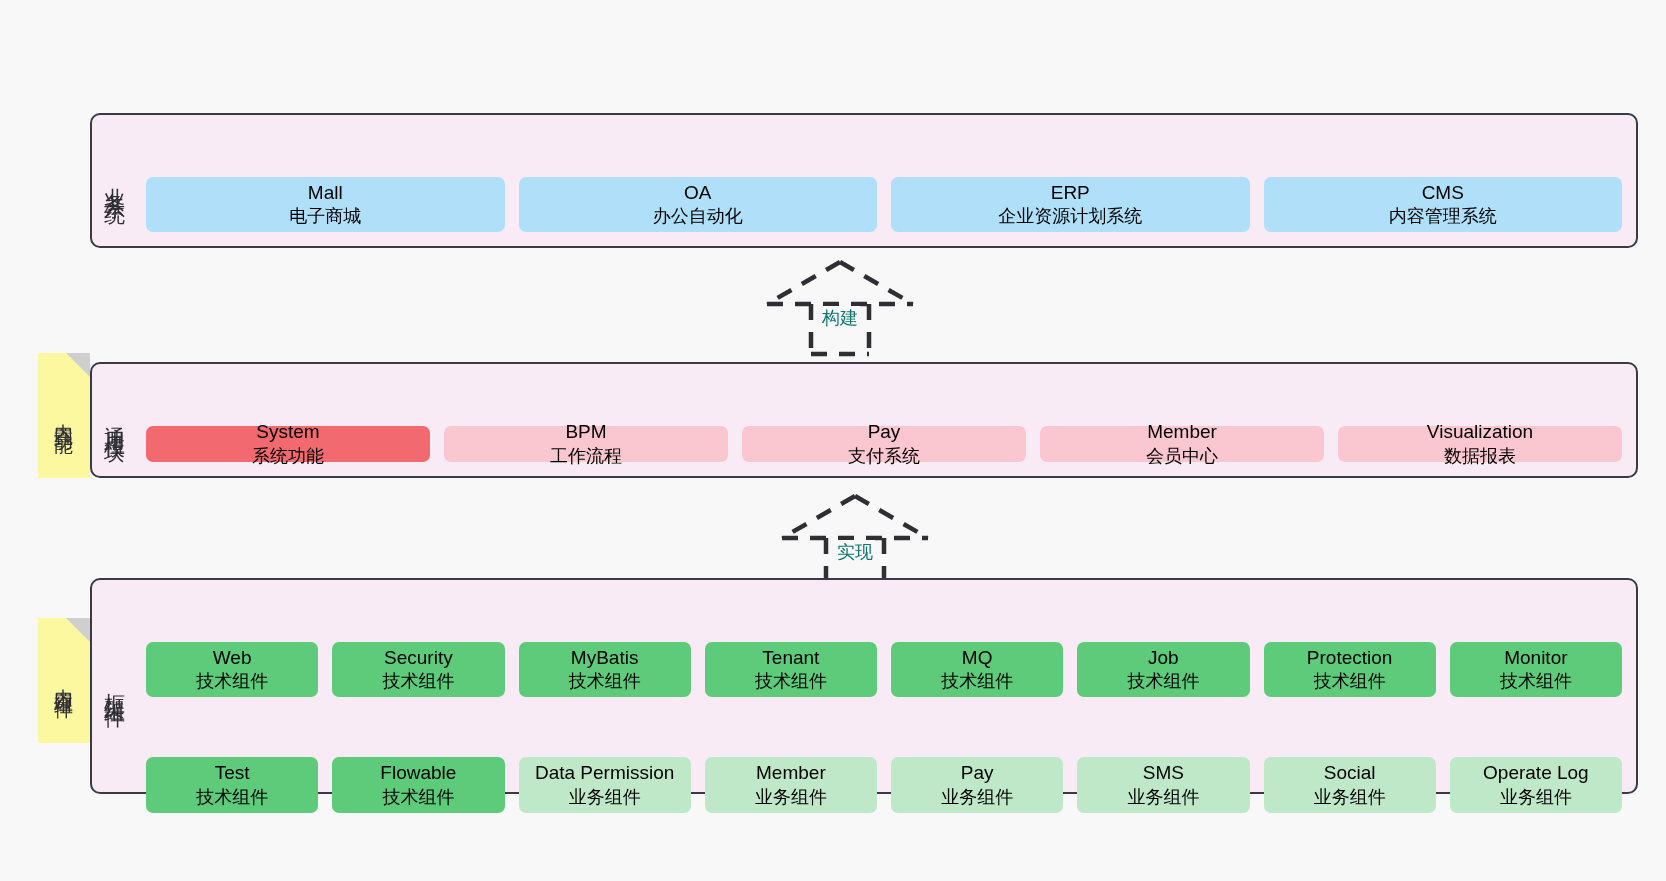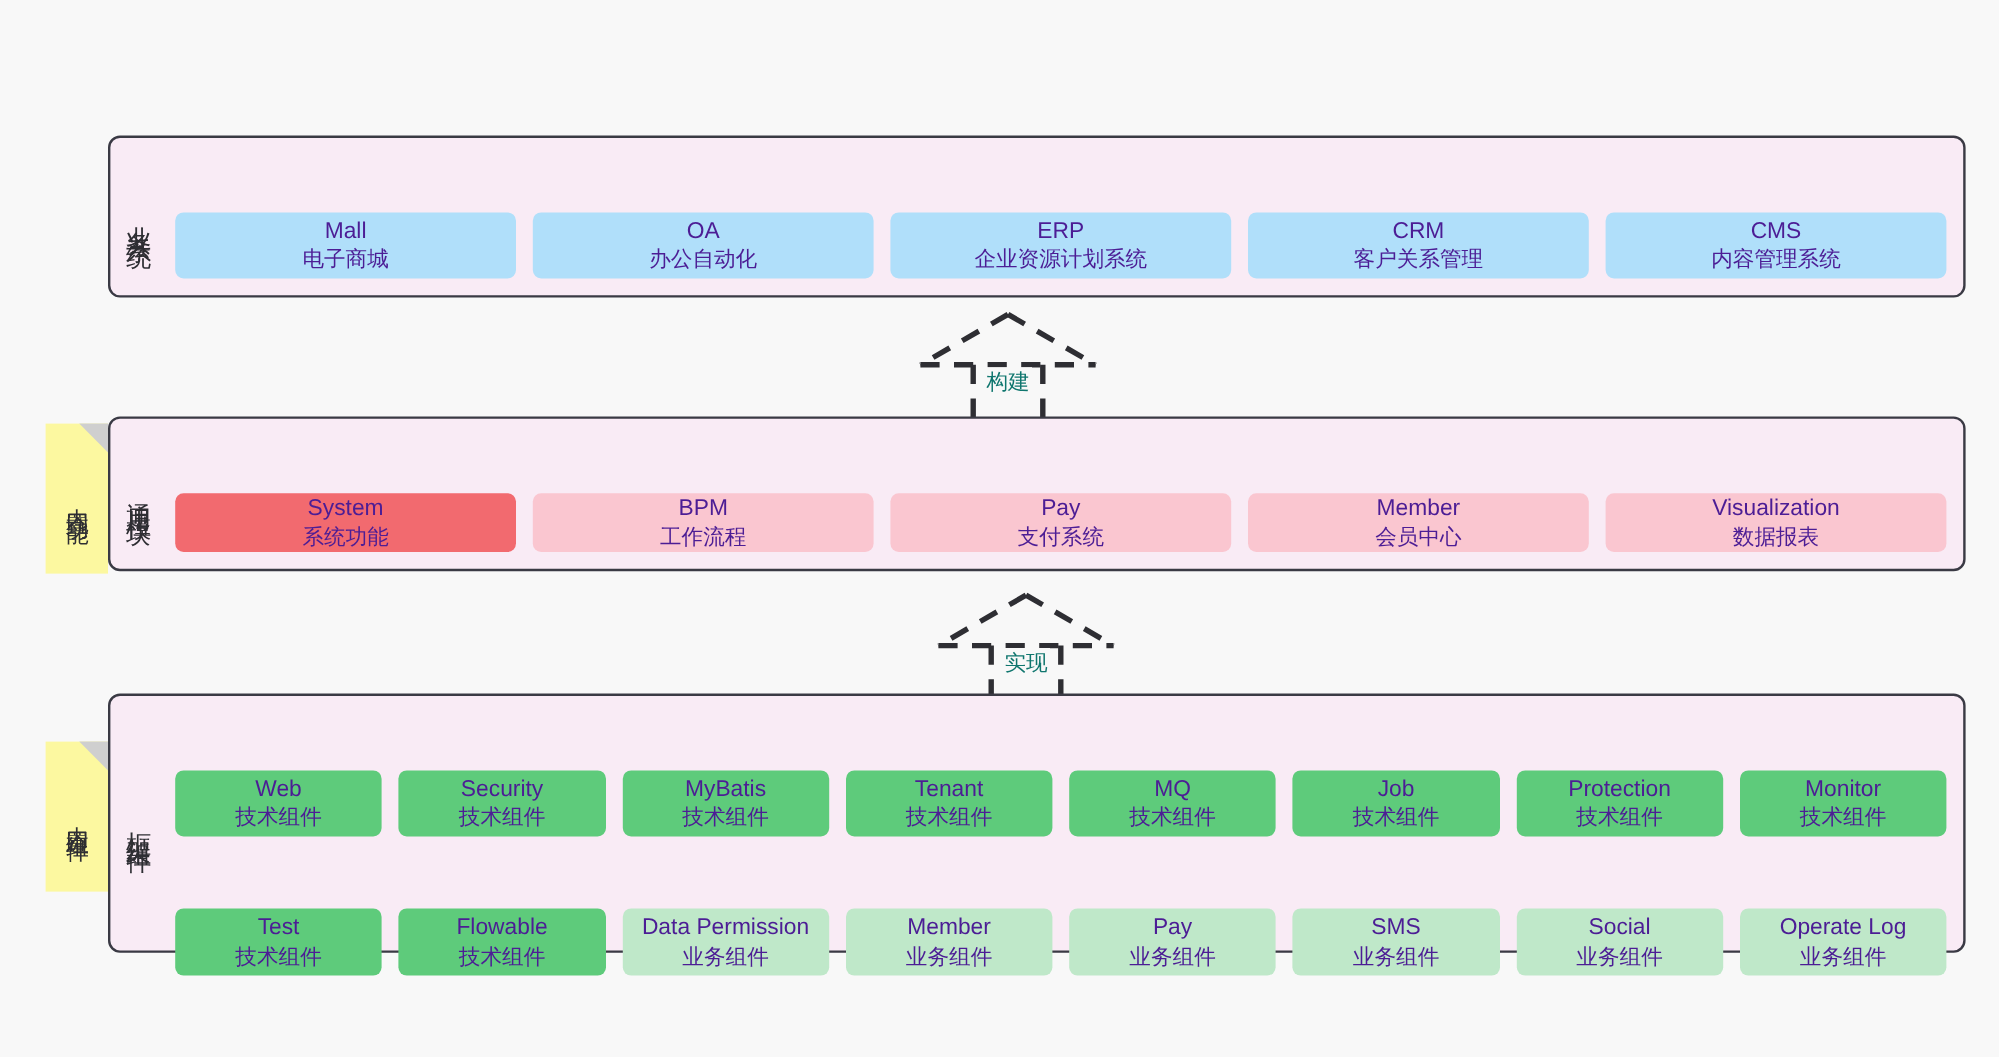--- a/index.html
+++ b/index.html
@@ -63,21 +63,21 @@
   }
 
   .card {
     flex: 1 1 0;
     border-radius: 7px;
     display: flex;
     flex-direction: column;
     align-items: center;
     justify-content: center;
     text-align: center;
-    color: #4c1d95;
+    color: #000000;
     line-height: 1.28;
     padding: 4px 6px;
     box-sizing: border-box;
     min-width: 0;
     margin-top: 48px;
   }
   .card .en {
     font-size: 19px;
     white-space: nowrap;
   }
@@ -152,24 +152,20 @@
         <div class="en">Mall</div>
         <div class="cn">电子商城</div>
       </div>
       <div class="card c-blue">
         <div class="en">OA</div>
         <div class="cn">办公自动化</div>
       </div>
       <div class="card c-blue">
         <div class="en">ERP</div>
         <div class="cn">企业资源计划系统</div>
-      </div>
-      <div class="card c-blue">
-        <div class="en">CRM</div>
-        <div class="cn">客户关系管理</div>
       </div>
       <div class="card c-blue">
         <div class="en">CMS</div>
         <div class="cn">内容管理系统</div>
       </div>
     </div>
 </div>
 
 <div class="arrow" id="arrow-build" style="left:755px; top:258px;">
   <svg width="170" height="98" viewBox="0 0 170 98" aria-hidden="true">
@@ -181,21 +177,21 @@
     <path d="M56 96 L114 96" fill="none" stroke="#2e2e33" stroke-width="4.5" stroke-dasharray="16 12"></path>
   </svg>
   <span class="arrow-label" style="bottom:26px;">构建</span>
 </div>
 
 <div class="sticky" id="sticky-common" style="left:38px; top:353px; width:52px; height:125px;">
   <span class="fold"></span>
   <span>内置功能</span>
 </div>
 
-<div class="layer" id="layer-common" style="left:90px; top:347px; width:1548px; height:129px;">
+<div class="layer" id="layer-common" style="left:90px; top:362px; width:1548px; height:116px;">
   <div class="layer-title">通用模块</div>
   <div class="cards" id="common-cards">
       <div class="card c-red">
         <div class="en">System</div>
         <div class="cn">系统功能</div>
       </div>
       <div class="card c-pink">
         <div class="en">BPM</div>
         <div class="cn">工作流程</div>
       </div>

